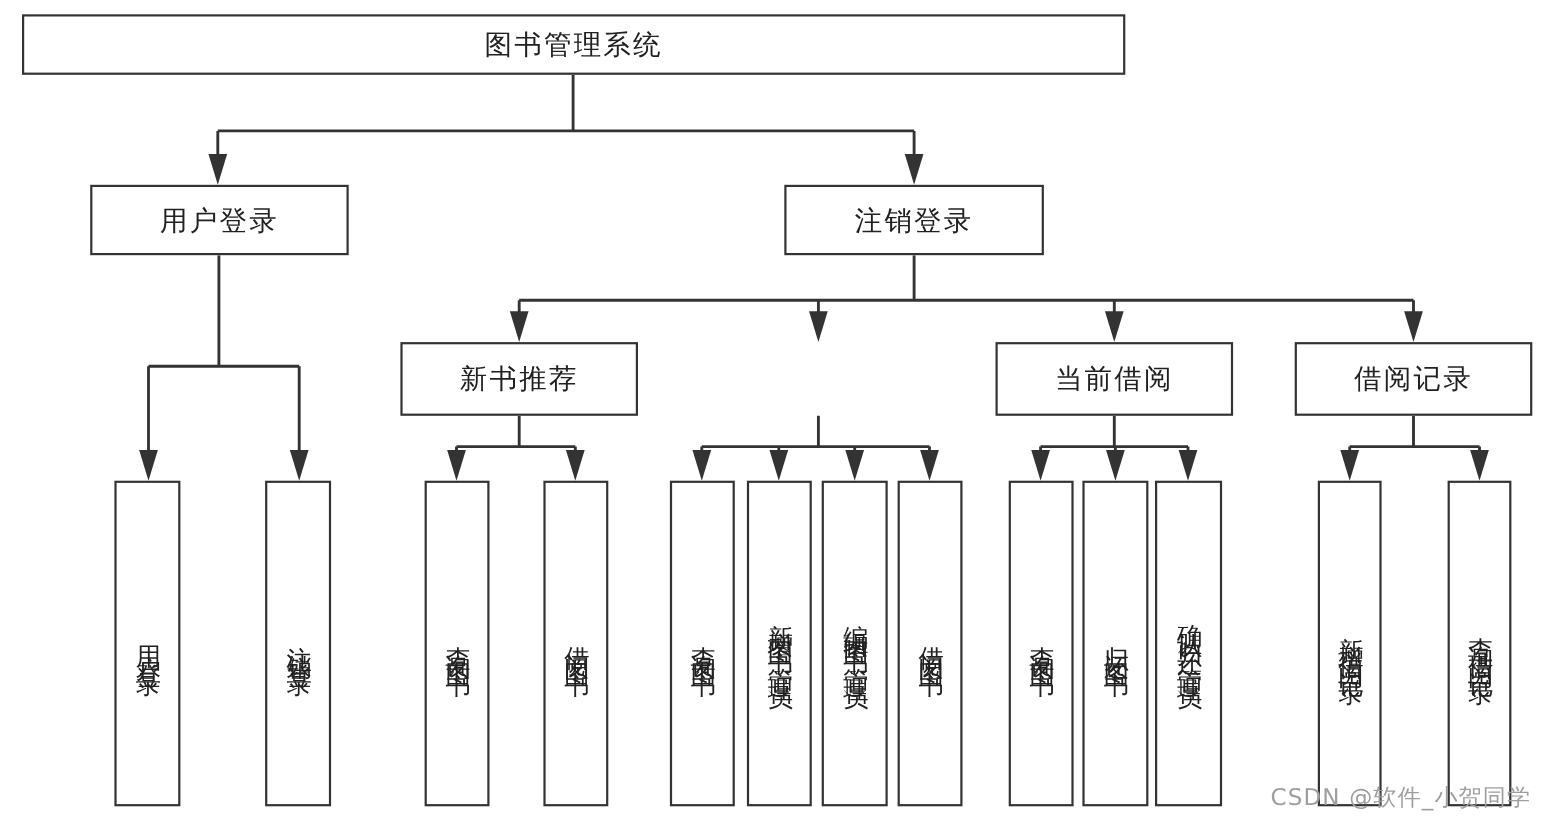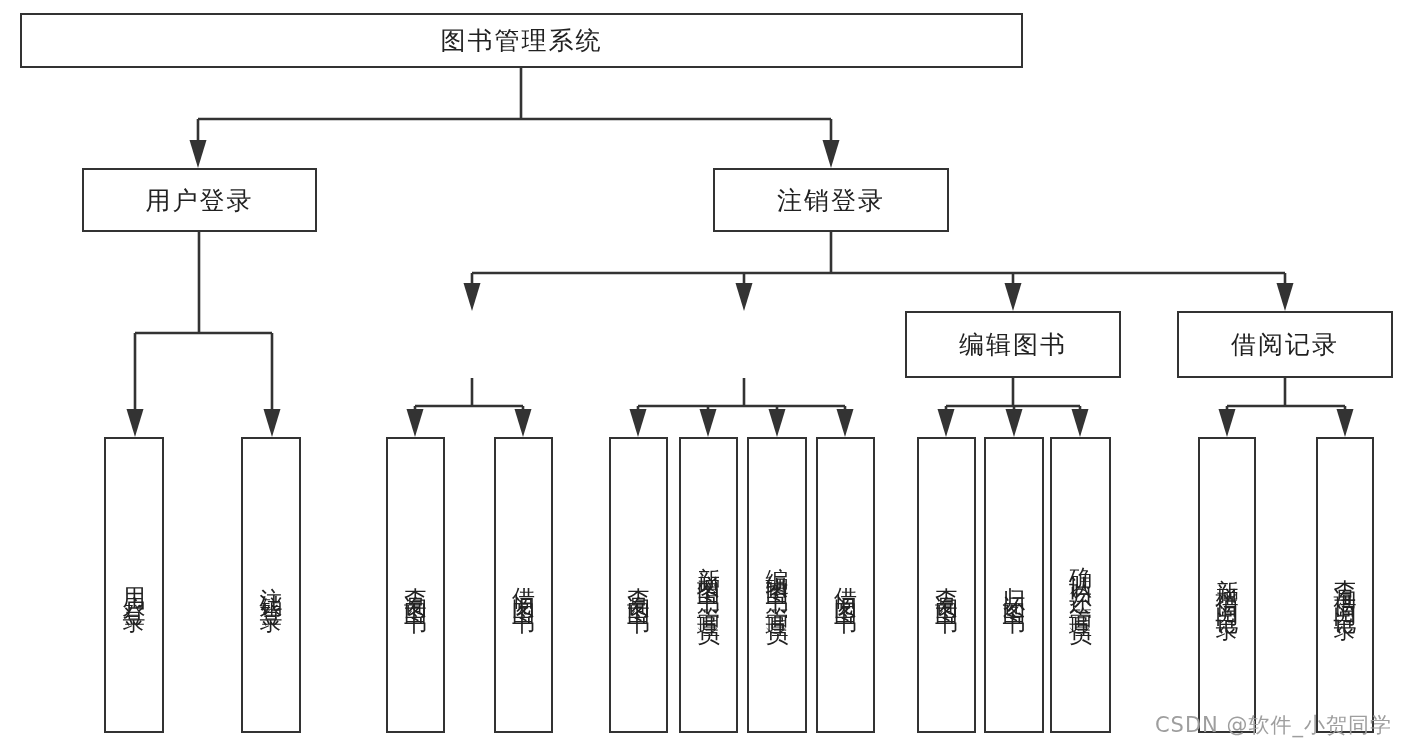--- a/index.html
+++ b/index.html
@@ -66,22 +66,25 @@
     <span class="label">图书管理系统</span>
   </div>
 
   <div class="box h" style="left:82px; top:168px; width:235px; height:64px;">
     <span class="label">用户登录</span>
   </div>
   <div class="box h" style="left:713px; top:168px; width:236px; height:64px;">
     <span class="label">注销登录</span>
   </div>
 
+  <div class="box h" style="left:364px; top:311px; width:216px; height:67px;">
+    <span class="label">新书推荐</span>
+  </div>
   <div class="box h" style="left:905px; top:311px; width:216px; height:67px;">
-    <span class="label">编辑图书</span>
+    <span class="label">当前借阅</span>
   </div>
   <div class="box h" style="left:1177px; top:311px; width:216px; height:67px;">
     <span class="label">借阅记录</span>
   </div>
 
   <div class="box v" style="left:104px; top:437px; width:60px; height:296px;">
     <span class="label">用户登录</span>
   </div>
   <div class="box v" style="left:241px; top:437px; width:60px; height:296px;">
     <span class="label">注销登录</span>

